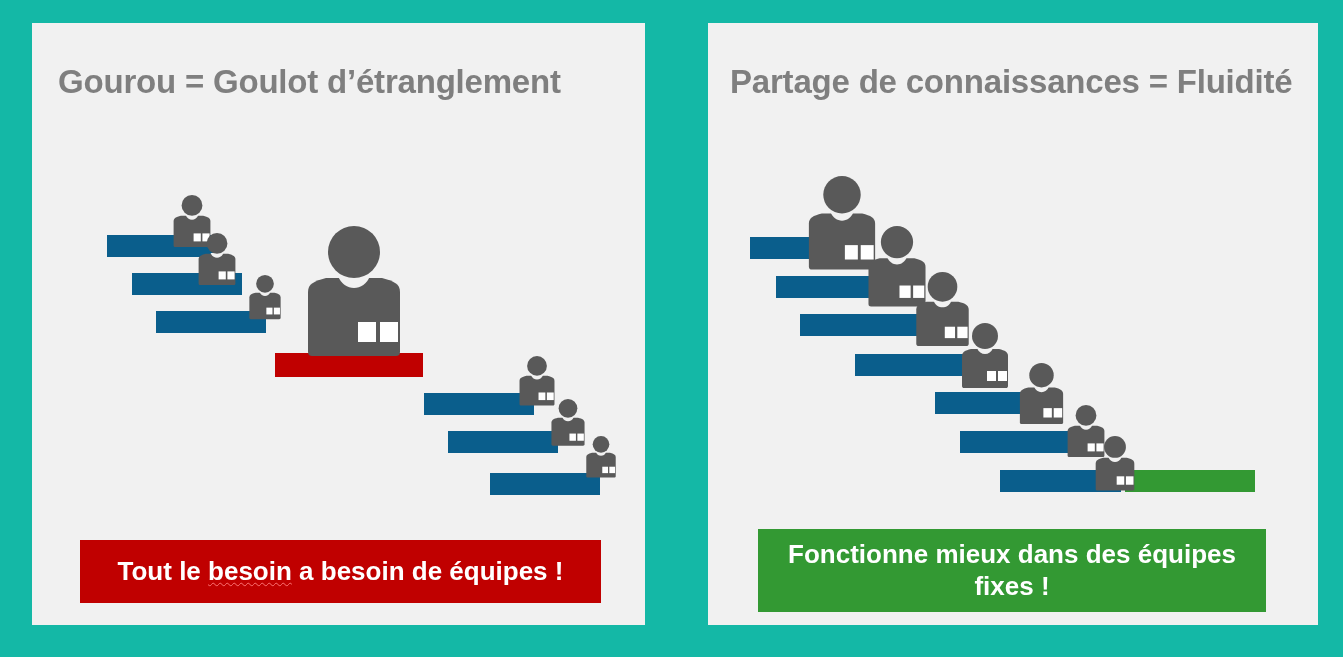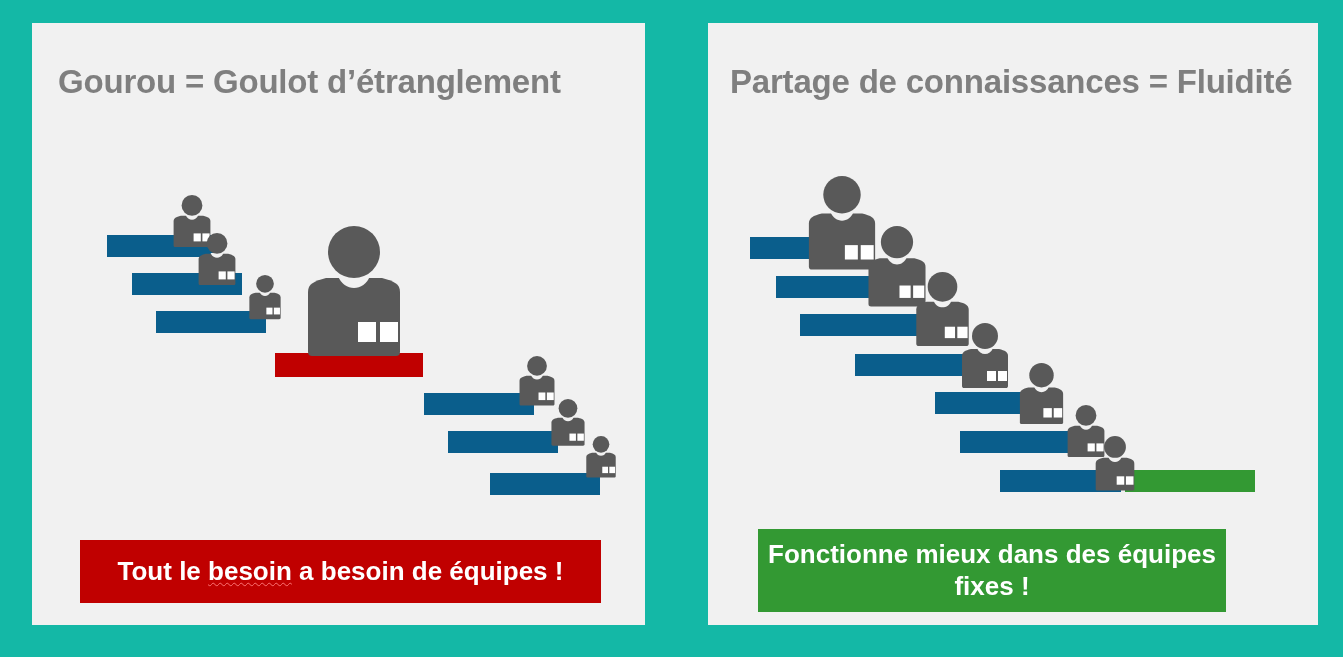--- a/index.html
+++ b/index.html
@@ -69,21 +69,21 @@
   #banner-left {
     left: 48px;
     top: 517px;
     width: 521px;
     height: 63px;
     background: #C00000;
   }
   #banner-right {
     left: 50px;
     top: 506px;
-    width: 468px;
+    width: 508px;
     height: 83px;
     background: #339933;
   }
   .spellcheck {
     text-decoration: underline;
     text-decoration-color: rgba(255,120,120,0.95);
     text-decoration-style: wavy;
     text-decoration-thickness: 1px;
     text-underline-offset: 2px;
   }

